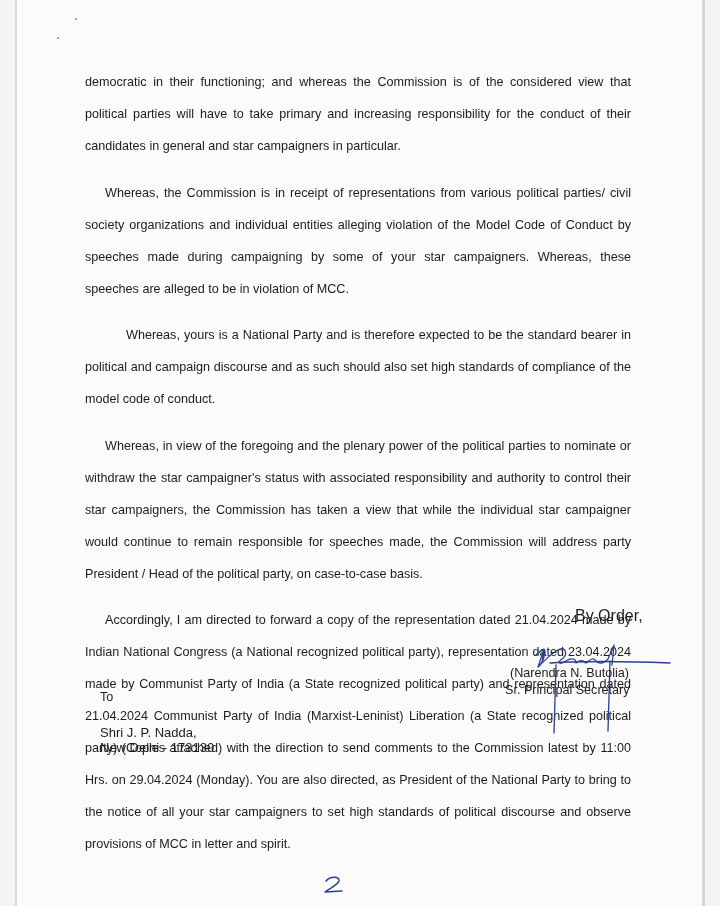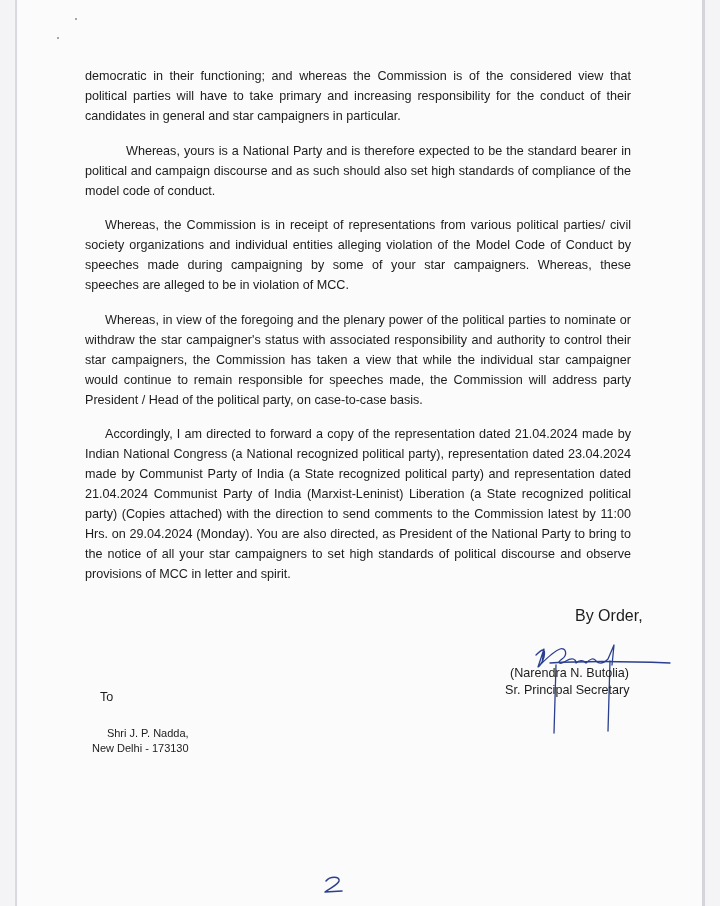--- a/index.html
+++ b/index.html
@@ -32,21 +32,21 @@
       border-radius: 50%;
       background: #8a8a90;
     }
     .body-text {
       position: absolute;
       left: 85px;
       top: 66px;
       width: 546px;
       color: #1c1c1c;
       font-size: 12.6px;
-      line-height: 20px;
+      line-height: 32px;
     }
     .para {
       margin: 0 0 14.6px 0;
       text-align: justify;
       text-indent: 20px;
     }
     .para.first {
       text-indent: 0;
     }
     .para.deep {
@@ -80,47 +80,46 @@
     }
     .to-label {
       position: absolute;
       left: 100px;
       top: 690px;
       font-size: 12.6px;
       color: #1c1c1c;
     }
     .address {
       position: absolute;
-      left: 92px;
+      left: 100px;
       top: 726px;
-      font-size: 11px;
+      font-size: 13px;
       line-height: 14.6px;
       color: #1c1c1c;
-      text-align: right;
     }
     .page-number {
       position: absolute;
       left: 318px;
       top: 872px;
       width: 30px;
       height: 24px;
     }
   </style>
 </head>
 <body>
 
 <div class="page">
   <span class="speck" style="left:58px; top:18px;"></span>
   <span class="speck" style="left:40px; top:37px;"></span>
 </div>
 
 <div class="body-text">
   <p class="para first">democratic in their functioning; and whereas the Commission is of the considered view that political parties will have to take primary and increasing responsibility for the conduct of their candidates in general and star campaigners in particular.</p>
+  <p class="para">Whereas, the Commission is in receipt of representations from various political parties/ civil society organizations and individual entities alleging violation of the Model Code of Conduct by speeches made during campaigning by some of your star campaigners. Whereas, these speeches are alleged to be in violation of MCC.</p>
   <p class="para deep">Whereas, yours is a National Party and is therefore expected to be the standard bearer in political and campaign discourse and as such should also set high standards of compliance of the model code of conduct.</p>
-  <p class="para">Whereas, the Commission is in receipt of representations from various political parties/ civil society organizations and individual entities alleging violation of the Model Code of Conduct by speeches made during campaigning by some of your star campaigners. Whereas, these speeches are alleged to be in violation of MCC.</p>
   <p class="para">Whereas, in view of the foregoing and the plenary power of the political parties to nominate or withdraw the star campaigner's status with associated responsibility and authority to control their star campaigners, the Commission has taken a view that while the individual star campaigner would continue to remain responsible for speeches made, the Commission will address party President / Head of the political party, on case-to-case basis.</p>
   <p class="para">Accordingly, I am directed to forward a copy of the representation dated 21.04.2024 made by Indian National Congress (a National recognized political party), representation dated 23.04.2024 made by Communist Party of India (a State recognized political party) and representation dated 21.04.2024 Communist Party of India (Marxist-Leninist) Liberation (a State recognized political party) (Copies attached) with the direction to send comments to the Commission latest by 11:00 Hrs. on 29.04.2024 (Monday). You are also directed, as President of the National Party to bring to the notice of all your star campaigners to set high standards of political discourse and observe provisions of MCC in letter and spirit.</p>
 </div>
 
 <div class="by-order">By Order,</div>
 
 <svg class="signature" viewBox="0 0 160 100">
   <g fill="none" stroke="#2a3f8f" stroke-width="1.3" stroke-linecap="round" stroke-linejoin="round">
     <path d="M18 32 L24 14 L22 28 M16 20 C22 14 26 12 24 22 C22 30 16 34 20 30 C28 22 34 16 40 14 C46 12 48 20 42 24 C36 28 40 30 46 26 C52 22 56 24 56 28 C60 24 64 26 66 28 C70 24 74 22 76 26 C80 30 84 28 88 24 L94 10 L92 30"></path>
     <path d="M30 28 C60 26 100 26 150 28"></path>

